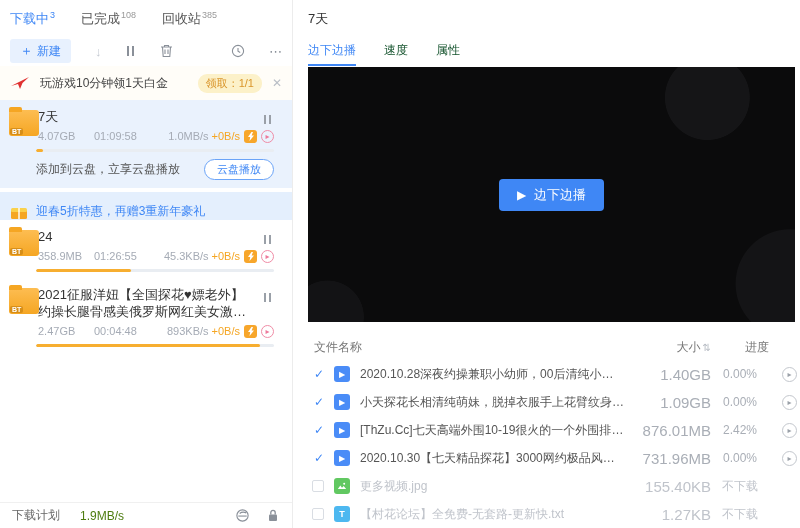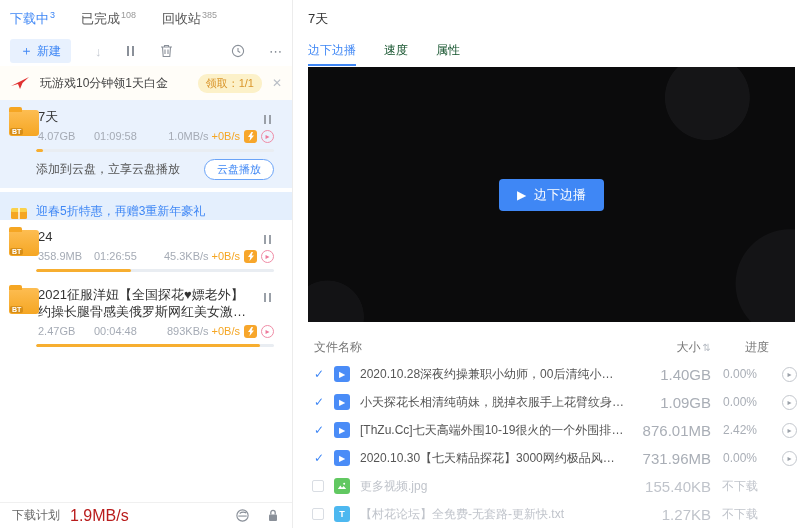--- a/index.html
+++ b/index.html
@@ -62,21 +62,21 @@
   .cloud-text { font-size:12px; color:#555; flex:1; }
   .cloud-btn { font-size:11px; color:#3f87f5; border:1px solid #6ba4f8; background:#fff;
                border-radius:11px; padding:2px 12px; cursor:pointer; }
 
   .promo2 { display:flex; align-items:flex-end; height:28px; padding:0 10px; background:#e4effd; margin-top:4px; }
   .promo2-text { font-size:12px; color:#3f87f5; margin-left:8px; white-space:nowrap; overflow:hidden; }
 
   .status-bar { position:absolute; left:0; bottom:0; width:292px; height:26px; border-top:1px solid #f0f0f0;
                 display:flex; align-items:center; padding:12px 12px; background:#fff; }
   .status-label { font-size:12px; color:#666; cursor:pointer; }
-  .status-speed { font-size:16px; color:#b91c1c; margin-left:10px; }
+  .status-speed { font-size:12px; color:#4d7c0f; margin-left:20px; }
   .status-flex { flex:1; }
   .sb-icon { margin-left:16px; cursor:pointer; display:flex; }
 
   
   .right-panel { position:absolute; left:300px; top:0; width:500px; height:528px; background:#fff; }
   .detail-title { font-size:13px; color:#333; padding:10px 0 0 8px; }
   .detail-tabs { display:flex; padding-left:8px; margin-top:14px; }
   .d-tab { font-size:12px; color:#14532d; margin-right:28px; padding-bottom:7px; cursor:pointer; position:relative; }
   .d-tab.active { color:#3f87f5; }
   .d-tab.active:after { content:""; position:absolute; left:0; right:0; bottom:0; height:2px; background:#3f87f5; }

